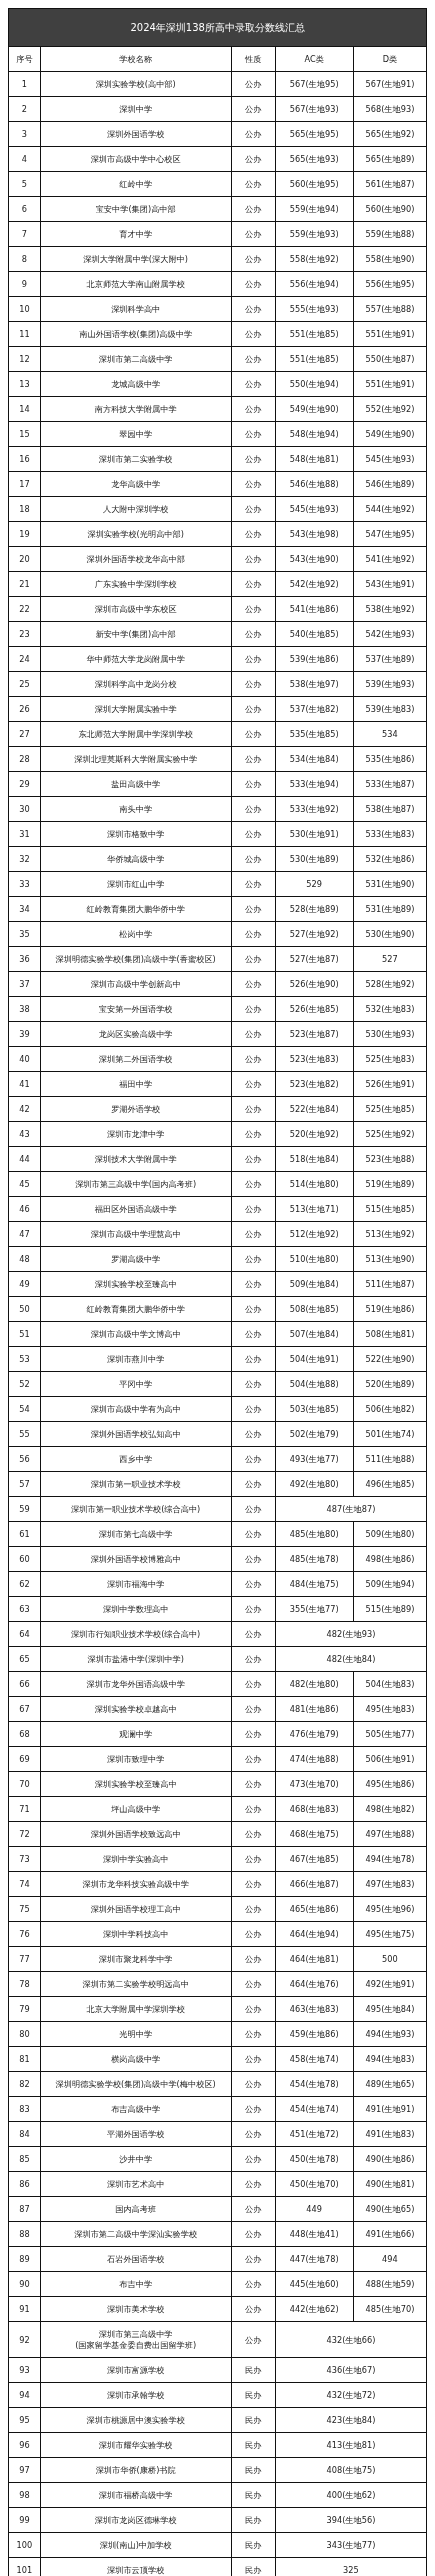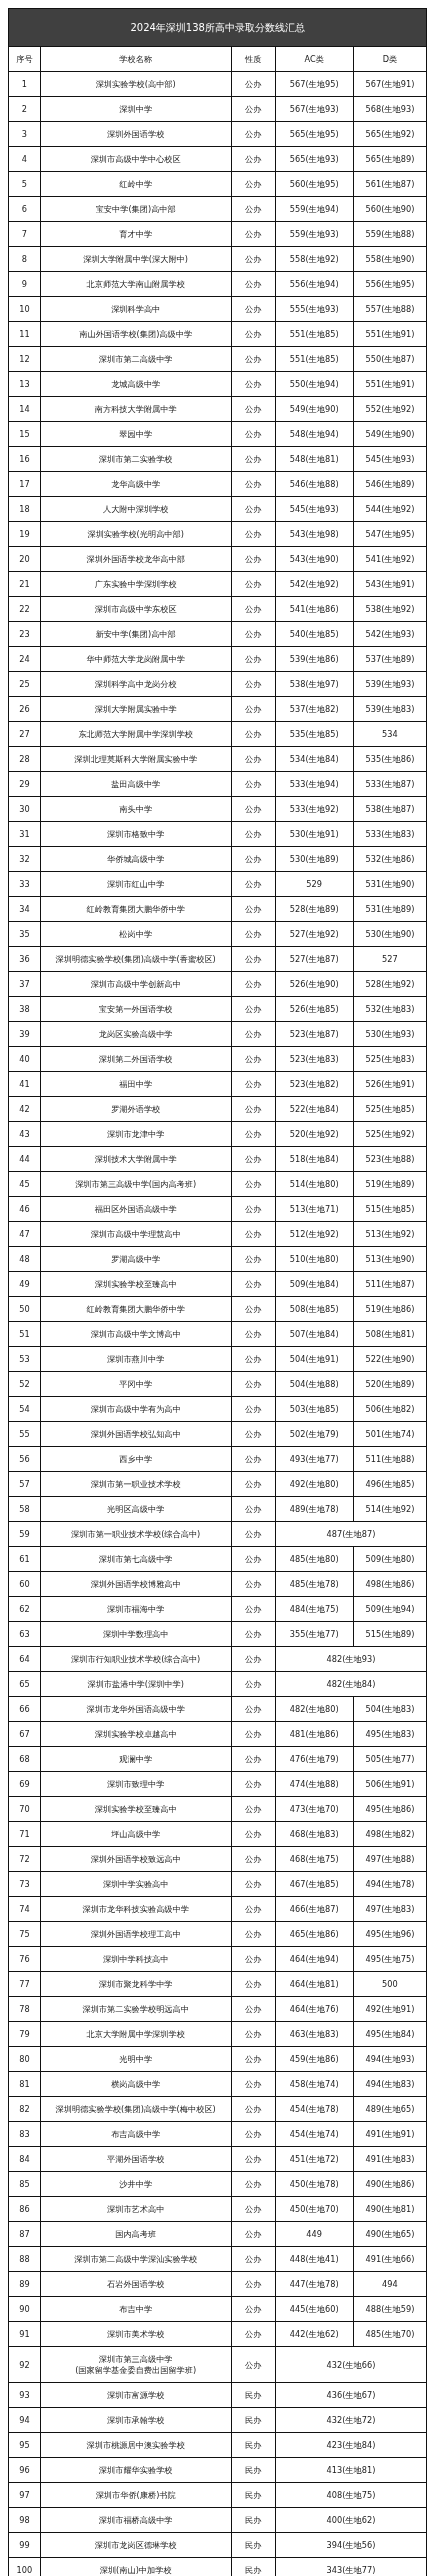--- a/index.html
+++ b/index.html
@@ -436,27 +436,20 @@
           <td>511(生地88)</td>
         </tr>
         <tr>
           <td>57</td>
           <td class="name">深圳市第一职业技术学校</td>
           <td>公办</td>
           <td>492(生地80)</td>
           <td>496(生地85)</td>
         </tr>
         <tr>
-          <td>58</td>
-          <td class="name">光明区高级中学</td>
-          <td>公办</td>
-          <td>489(生地78)</td>
-          <td>514(生地92)</td>
-        </tr>
-        <tr>
           <td>59</td>
           <td class="name">深圳市第一职业技术学校(综合高中)</td>
           <td>公办</td>
           <td colspan="2">487(生地87)</td>
         </tr>
         <tr>
           <td>61</td>
           <td class="name">深圳市第七高级中学</td>
           <td>公办</td>
           <td>485(生地80)</td>

